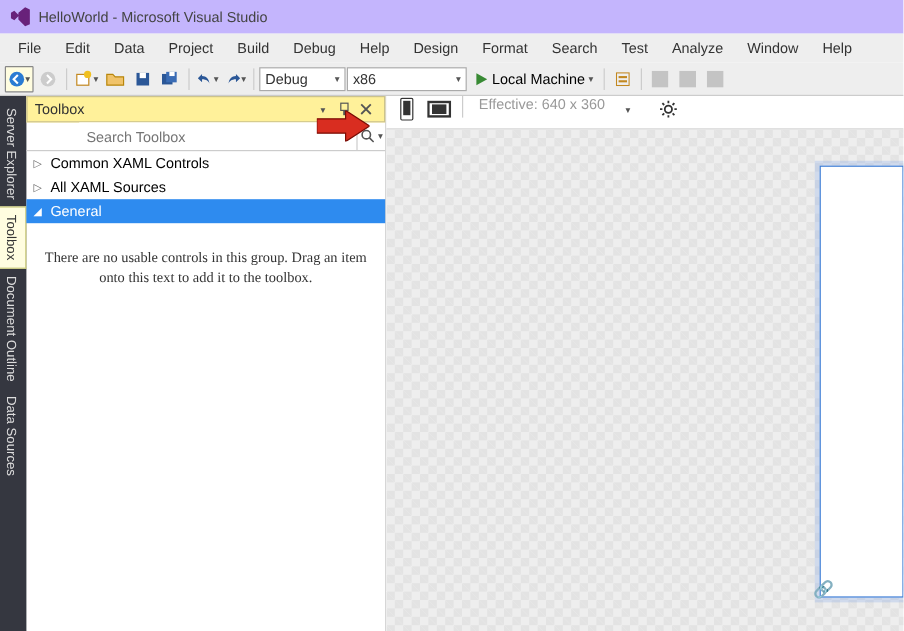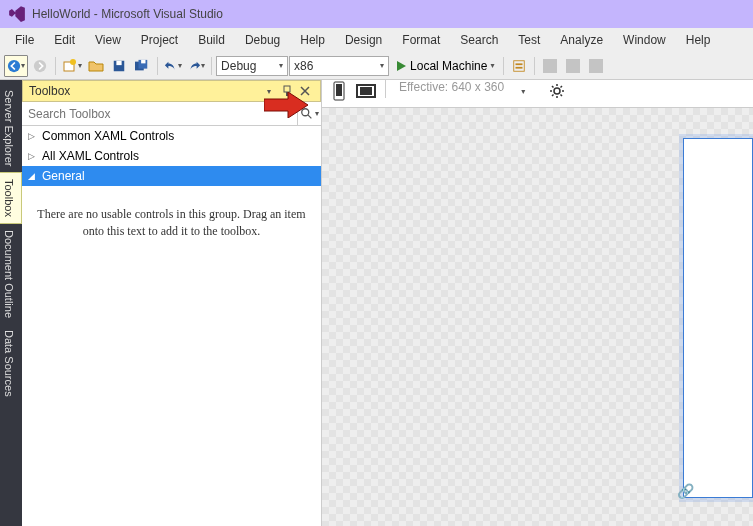--- a/index.html
+++ b/index.html
@@ -18,21 +18,21 @@
   .dropdown-arrow { font-size: 8px; color: #555; }
   .main-area { display: flex; height: calc(526px - 28px - 24px - 28px); }
   .vert-tabs { width: 22px; background: #353740; display: flex; flex-direction: column; color: #ddd; padding-top: 4px; }
   .vert-tab { writing-mode: vertical-lr; text-orientation: mixed; padding: 6px 3px; font-size: 11px; cursor: default; }
   .vert-tab.active { background: #fffde0; color: #333; border: 1px solid #c9c97a; border-left: none; }
   .toolbox-panel { width: 300px; display: flex; flex-direction: column; border-right: 1px solid #ccc; }
   .panel-header { height: 22px; background: #fff19a; border: 1px solid #ccc38b; display: flex; align-items: center; padding: 0 6px; }
   .panel-title { flex: 1; color: #333; font-weight: normal; }
   .panel-hdr-btn { width: 18px; height: 18px; display: flex; align-items: center; justify-content: center; cursor: default; }
   .search-row { height: 24px; display: flex; align-items: center; border-bottom: 1px solid #ccc; }
-  .search-input { flex: 1; border: none; padding: 0 6px; height: 100%; outline: none; color: #3b82f6; }
+  .search-input { flex: 1; border: none; padding: 0 6px; height: 100%; outline: none; color: #3b82f6; margin-left: 44px; }
   .search-btn { width: 24px; height: 22px; border-left: 1px solid #ccc; display: flex; align-items: center; justify-content: center; }
   .tree-item { display: flex; align-items: center; height: 20px; padding: 0 6px; gap: 4px; cursor: default; }
   .tree-item .expander { font-size: 9px; color: #666; width: 10px; }
   .tree-item.selected { background: #2e8bef; color: #fff; }
   .tree-item.selected .expander { color: #fff; }
   .empty-msg { padding: 20px 12px; text-align: center; color: #333; font-size: 12px; line-height: 1.4; font-family: Liberation Serif, serif; }
   .designer { flex: 1; display: flex; flex-direction: column; background: #fff; }
   .designer-toolbar { height: 28px; border-bottom: 1px solid #ccc; display: flex; padding: 0 6px; gap: 4px; }
   .eff-label { color: #999; margin-left: 6px; }
   .design-surface { flex: 1; position: relative; background: #eee;
@@ -53,21 +53,21 @@
     <svg class="vs-logo" viewBox="0 0 32 32">
         <path fill="#68217a" d="M2 10l5-3 7 7-7 7-5-3v-8zM23 2l7 3v22l-7 3-10-10V10L23 2z"></path>
       </svg>
   </span>
   <span class="title-text">HelloWorld - Microsoft Visual Studio</span>
 </div>
 
 <div class="menubar">
   <span class="menu-item">File</span>
   <span class="menu-item">Edit</span>
-  <span class="menu-item">View</span>
+  <span class="menu-item">Data</span>
   <span class="menu-item">Project</span>
   <span class="menu-item">Build</span>
   <span class="menu-item">Debug</span>
   <span class="menu-item">Help</span>
   <span class="menu-item">Design</span>
   <span class="menu-item">Format</span>
   <span class="menu-item">Search</span>
   <span class="menu-item">Test</span>
   <span class="menu-item">Analyze</span>
   <span class="menu-item">Window</span>
@@ -205,21 +205,21 @@
           </svg>
         <span class="dropdown-arrow" style="margin-left:1px">▾</span>
       </div>
     </div>
     <div class="tree-item">
       <span class="expander">▷</span>
       <span>Common XAML Controls</span>
     </div>
     <div class="tree-item">
       <span class="expander">▷</span>
-      <span>All XAML Controls</span>
+      <span>All XAML Sources</span>
     </div>
     <div class="tree-item selected">
       <span class="expander">◢</span>
       <span>General</span>
     </div>
     <div class="empty-msg">There are no usable controls in this group. Drag an item onto this text to add it to the toolbox.</div>
   </div>
 
   <div class="designer">
     <div class="designer-toolbar">

